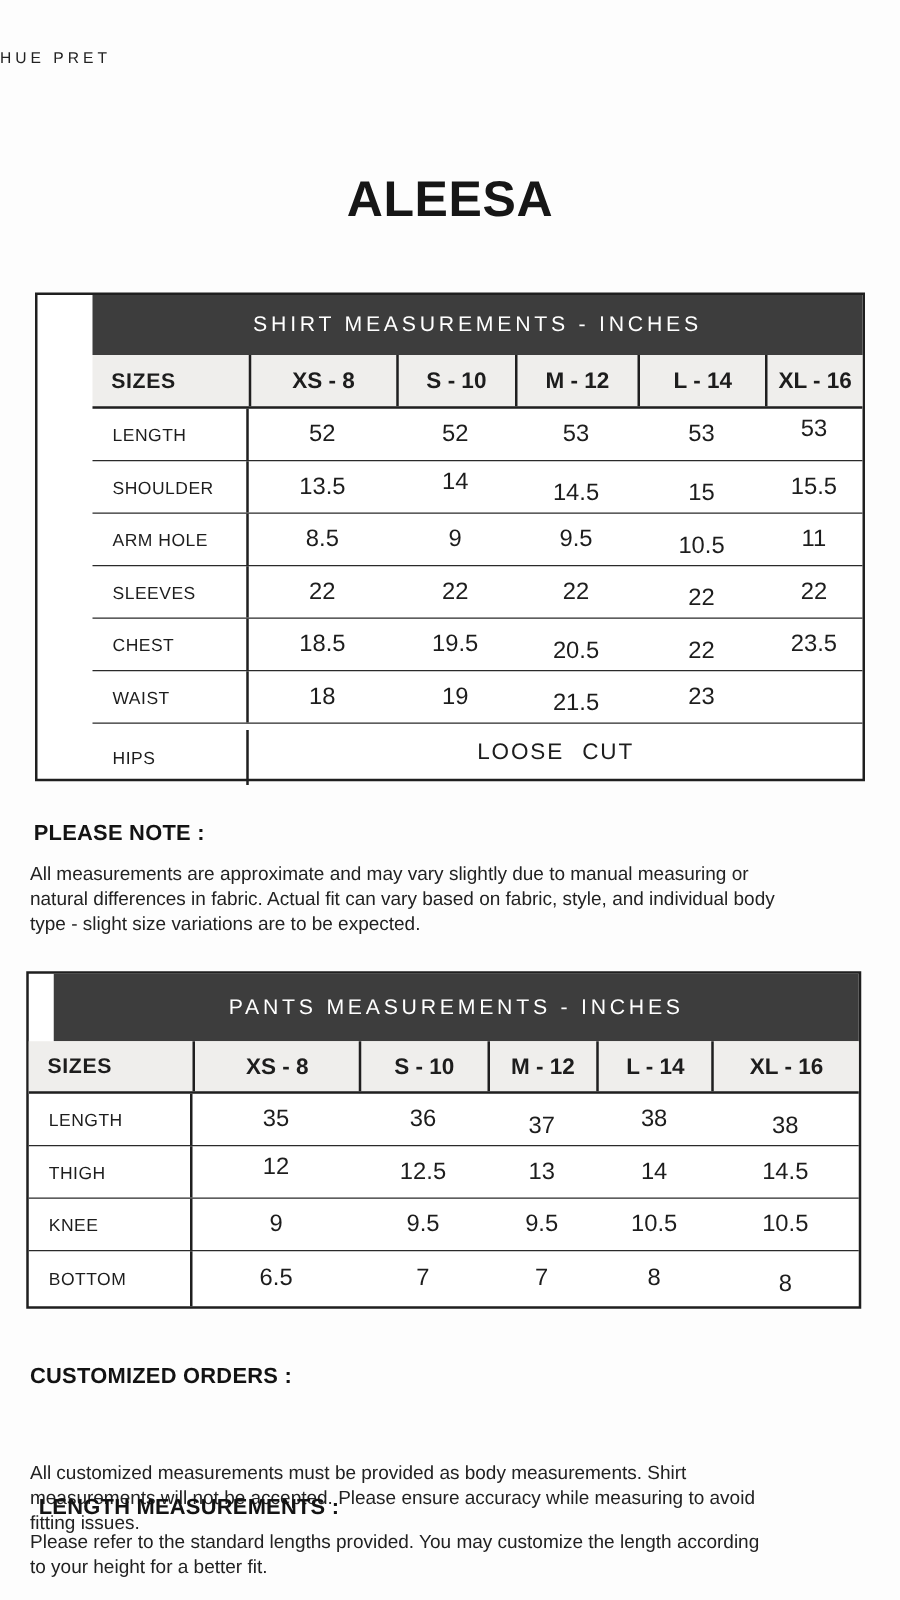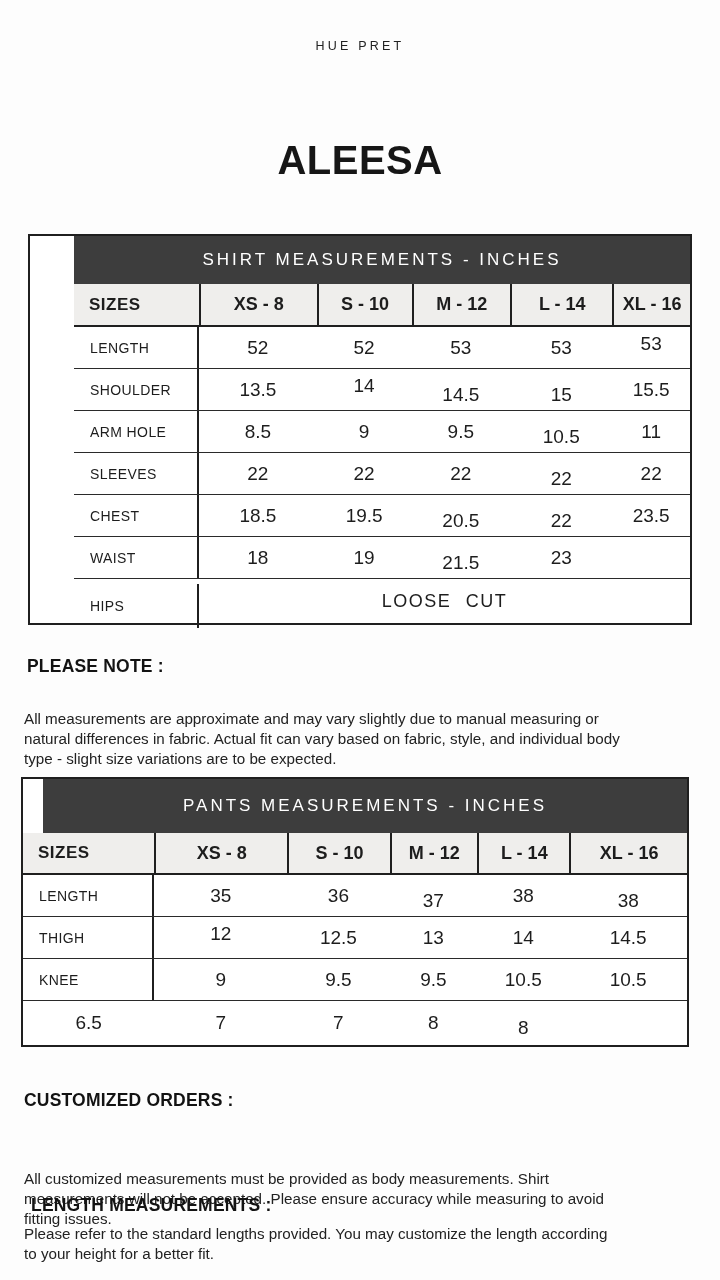--- a/index.html
+++ b/index.html
@@ -7,21 +7,21 @@
     --sizes-row-bg:#efeeec;
     --border:#1f1f1f;
     --text:#1b1b1b;
     --page-bg:#fdfdfd;
   }
   *{margin:0;padding:0;box-sizing:border-box;}
   html,body{width:720px;}
   body{font-family:"Liberation Sans","DejaVu Sans",sans-serif;background:#fff;color:var(--text);}
   .page{position:relative;width:720px;height:1280px;background:var(--page-bg);overflow:hidden;}
 
-  .brand{position:absolute;top:39px;left:0;width:720px;text-align:center;
+  .brand{position:absolute;top:39px;left:0;width:720px;
          font-size:12.5px;font-weight:500;letter-spacing:3.2px;color:#222;}
   .title{position:absolute;top:138px;left:0;width:720px;text-align:center;
          font-size:40px;font-weight:800;letter-spacing:0.5px;color:#161616;}
 
   .mtable{position:absolute;background:#fff;border:2px solid var(--border);}
   .mtable.shirt{top:234px;left:28px;width:664px;padding-left:44px;}
   .mtable.pants{top:777px;left:21px;width:668px;}
 
   .bar{background:var(--header-bar-bg);color:#fff;display:flex;align-items:center;justify-content:center;
        font-size:17px;font-weight:400;letter-spacing:3px;}
@@ -50,21 +50,21 @@
   .hips-row{grid-template-columns:20.3% 79.7%;}
   .vspan{display:flex;align-items:center;justify-content:center;
          font-size:18px;letter-spacing:1.5px;word-spacing:8px;color:#1d1d1d;}
   .lo{transform:translateY(5px);}
   .hi{transform:translateY(-4px);}
 
   .note-heading{position:absolute;font-size:17.5px;font-weight:800;color:#131313;letter-spacing:0.2px;}
   .para{position:absolute;font-size:15.2px;line-height:20px;color:#222;white-space:pre-line;}
 
   .h-please{top:656px;left:27px;}
-  .p-please{top:709px;left:24px;width:676px;}
+  .p-please{top:690px;left:24px;width:676px;}
   .h-custom{top:1090px;left:24px;}
   .p-custom{top:1123px;left:24px;width:676px;margin-top:46px;}
   .h-length{top:1195px;left:31px;}
   .p-length{top:1224px;left:24px;width:684px;}
 </style>
 </head>
 <body>
 
 <div class="page">
 
@@ -180,20 +180,21 @@
     <div class="grid drow pants-cols">
       <div class="rlabel">KNEE</div>
       <div class="vcell">9</div>
       <div class="vcell">9.5</div>
       <div class="vcell">9.5</div>
       <div class="vcell">10.5</div>
       <div class="vcell">10.5</div>
     </div>
 
     <div class="grid drow pants-cols">
+      <div class="rlabel">BOTTOM</div>
       <div class="vcell">6.5</div>
       <div class="vcell">7</div>
       <div class="vcell">7</div>
       <div class="vcell">8</div>
       <div class="vcell lo">8</div>
     </div>
   </section>
 
   <div class="note-heading h-custom">CUSTOMIZED ORDERS :</div>
   <div class="para p-custom">All customized measurements must be provided as body measurements. Shirt

